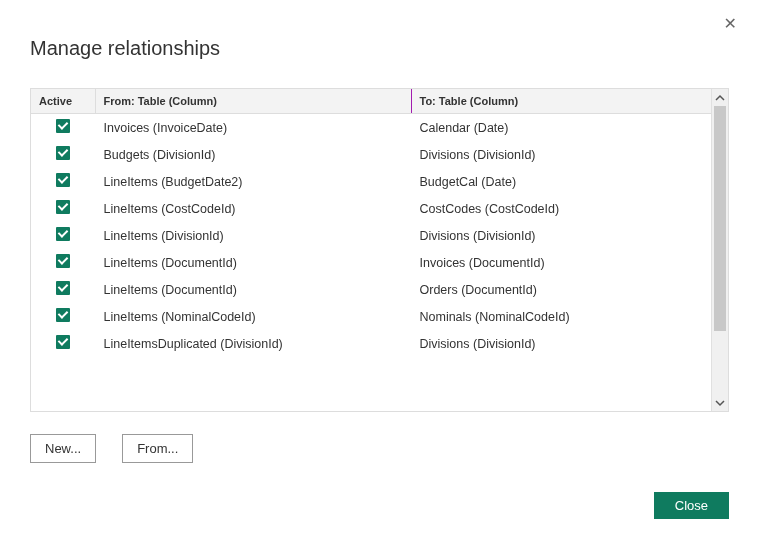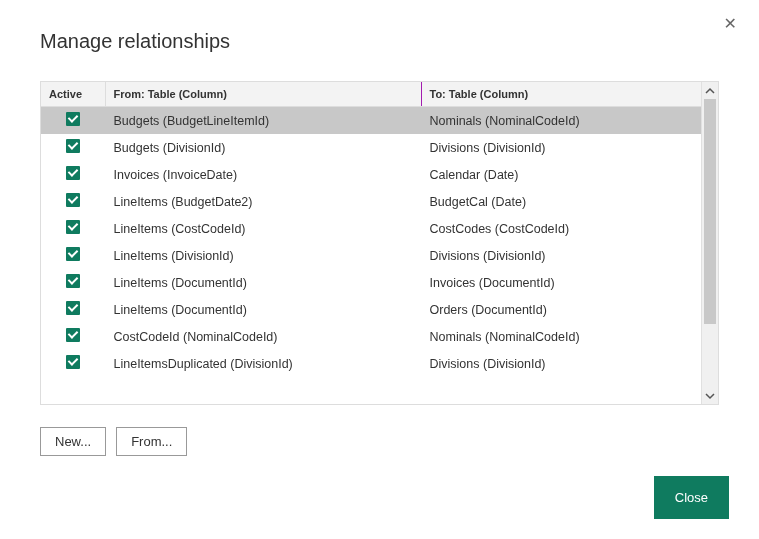--- a/index.html
+++ b/index.html
@@ -1,75 +1,70 @@
 <!DOCTYPE html>
 <html><head>
 <meta charset="utf-8">
 <style>
 * { box-sizing: border-box; margin: 0; padding: 0; }
 body { font-family: "Segoe UI", Arial, sans-serif; font-size: 13px; color: #333; background: #fff; width: 759px; height: 539px; position: relative; }
-.dialog { padding: 20px 40px; }
+.dialog { padding: 20px 30px; margin-top: 7px; }
 .close-x { position: absolute; top: 14px; right: 22px; font-size: 16px; color: #666; cursor: pointer; }
 .title { font-size: 20px; font-weight: 400; color: #333; margin-bottom: 28px; margin-top: 10px; }
 .table-wrap { border: 1px solid #ddd; height: 324px; display: flex; }
 .table-scroll { flex: 1; overflow: hidden; }
 table { width: 100%; border-collapse: collapse; table-layout: fixed; }
 th { background: #f3f3f3; border-bottom: 1px solid #ddd; text-align: left; padding: 6px 8px; font-weight: 600; font-size: 11px; color: #333; }
 th.col-active { width: 64px; text-align: left; }
 th.col-from { width: 316px; border-left: 1px solid #ddd; }
 th.col-to { border-left: 1px solid #a21caf; }
 td { padding: 5px 8px; font-size: 12.5px; color: #333; vertical-align: middle; }
 td.cell-from { border-left: 1px solid transparent; }
 td.cell-to { border-left: 1px solid transparent; }
 tr.row-sel td { background: #c8c8c8; }
 td.cell-active { text-align: center; }
 .chk { display: inline-block; width: 14px; height: 14px; background: #0f7b5f; position: relative; border-radius: 1px; }
 .chk::after { content: ""; position: absolute; left: 4px; top: 1px; width: 4px; height: 7px; border: solid #fff; border-width: 0 2px 2px 0; transform: rotate(45deg); }
 .scrollbar { width: 17px; background: #f0f0f0; border-left: 1px solid #e0e0e0; display: flex; flex-direction: column; }
 .sb-arrow { height: 17px; display: flex; align-items: center; justify-content: center; color: #555; font-size: 10px; cursor: pointer; }
 .sb-track { flex: 1; position: relative; }
 .sb-thumb { position: absolute; top: 0; left: 2px; right: 2px; height: 78%; background: #c8c8c8; }
-.btn-row { margin-top: 22px; display: flex; gap: 10px; }
+.btn-row { margin-top: 22px; display: flex; gap: 26px; }
 .btn { background: #fff; border: 1px solid #999; padding: 6px 14px; font-size: 13px; color: #333; cursor: pointer; font-family: inherit; }
 .footer { position: absolute; right: 30px; bottom: 20px; }
-.btn-primary { background: #0f7b5f; border: 1px solid #0f7b5f; color: #fff; padding: 13px 20px; font-size: 13px; cursor: pointer; font-family: inherit; }
+.btn-primary { background: #0f7b5f; border: 1px solid #0f7b5f; color: #fff; padding: 5px 20px; font-size: 13px; cursor: pointer; font-family: inherit; }
 </style>
 </head>
 <body>
 
 <div class="close-x">✕</div>
 
 <div class="dialog">
   <h1 class="title">Manage relationships</h1>
 
   <div class="table-wrap">
     <div class="table-scroll">
       <table>
         <thead>
           <tr>
             <th class="col-active">Active</th>
             <th class="col-from">From: Table (Column)</th>
             <th class="col-to">To: Table (Column)</th>
           </tr>
         </thead>
         <tbody id="rows">
-            <tr class="row-sel">
+            <tr>
               <td class="cell-active"><span class="chk"></span></td>
-              <td class="cell-from">Budgets (BudgetLineItemId)</td>
-              <td class="cell-to">Nominals (NominalCodeId)</td>
+              <td class="cell-from">Invoices (InvoiceDate)</td>
+              <td class="cell-to">Calendar (Date)</td>
             </tr>
             <tr>
               <td class="cell-active"><span class="chk"></span></td>
               <td class="cell-from">Budgets (DivisionId)</td>
               <td class="cell-to">Divisions (DivisionId)</td>
-            </tr>
-            <tr>
-              <td class="cell-active"><span class="chk"></span></td>
-              <td class="cell-from">Invoices (InvoiceDate)</td>
-              <td class="cell-to">Calendar (Date)</td>
             </tr>
             <tr>
               <td class="cell-active"><span class="chk"></span></td>
               <td class="cell-from">LineItems (BudgetDate2)</td>
               <td class="cell-to">BudgetCal (Date)</td>
             </tr>
             <tr>
               <td class="cell-active"><span class="chk"></span></td>
               <td class="cell-from">LineItems (CostCodeId)</td>
               <td class="cell-to">CostCodes (CostCodeId)</td>
@@ -84,21 +79,21 @@
               <td class="cell-from">LineItems (DocumentId)</td>
               <td class="cell-to">Invoices (DocumentId)</td>
             </tr>
             <tr>
               <td class="cell-active"><span class="chk"></span></td>
               <td class="cell-from">LineItems (DocumentId)</td>
               <td class="cell-to">Orders (DocumentId)</td>
             </tr>
             <tr>
               <td class="cell-active"><span class="chk"></span></td>
-              <td class="cell-from">CostCodeId (NominalCodeId)</td>
+              <td class="cell-from">LineItems (NominalCodeId)</td>
               <td class="cell-to">Nominals (NominalCodeId)</td>
             </tr>
             <tr>
               <td class="cell-active"><span class="chk"></span></td>
               <td class="cell-from">LineItemsDuplicated (DivisionId)</td>
               <td class="cell-to">Divisions (DivisionId)</td>
             </tr>
           </tbody>
       </table>
     </div>

